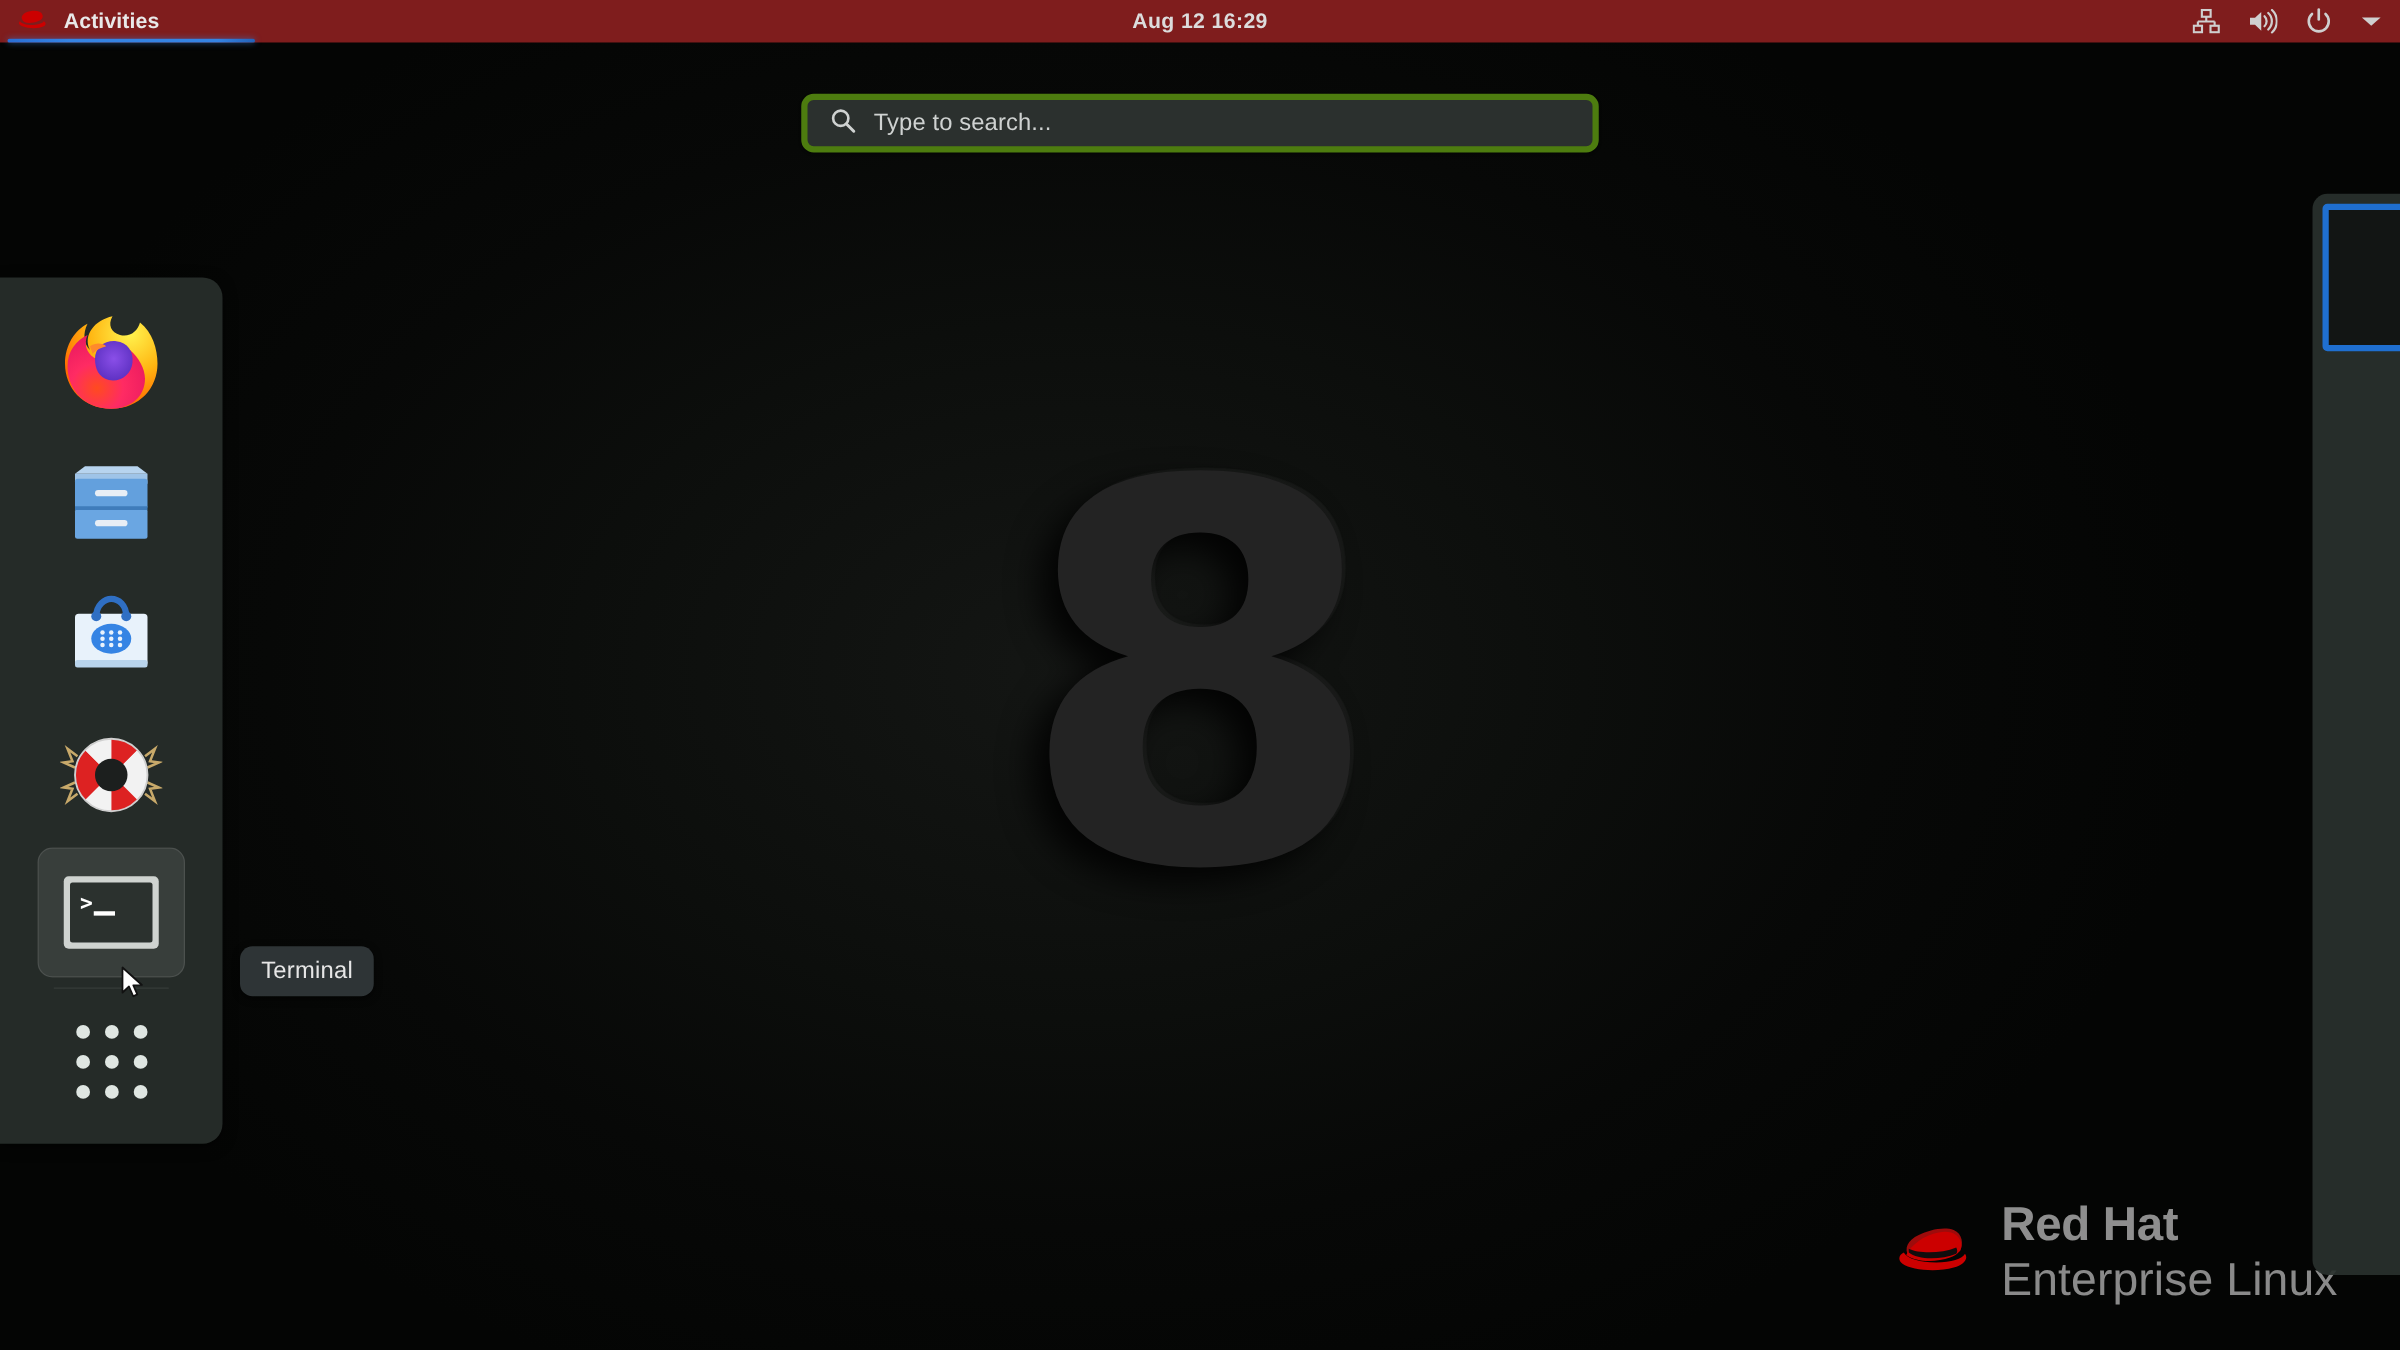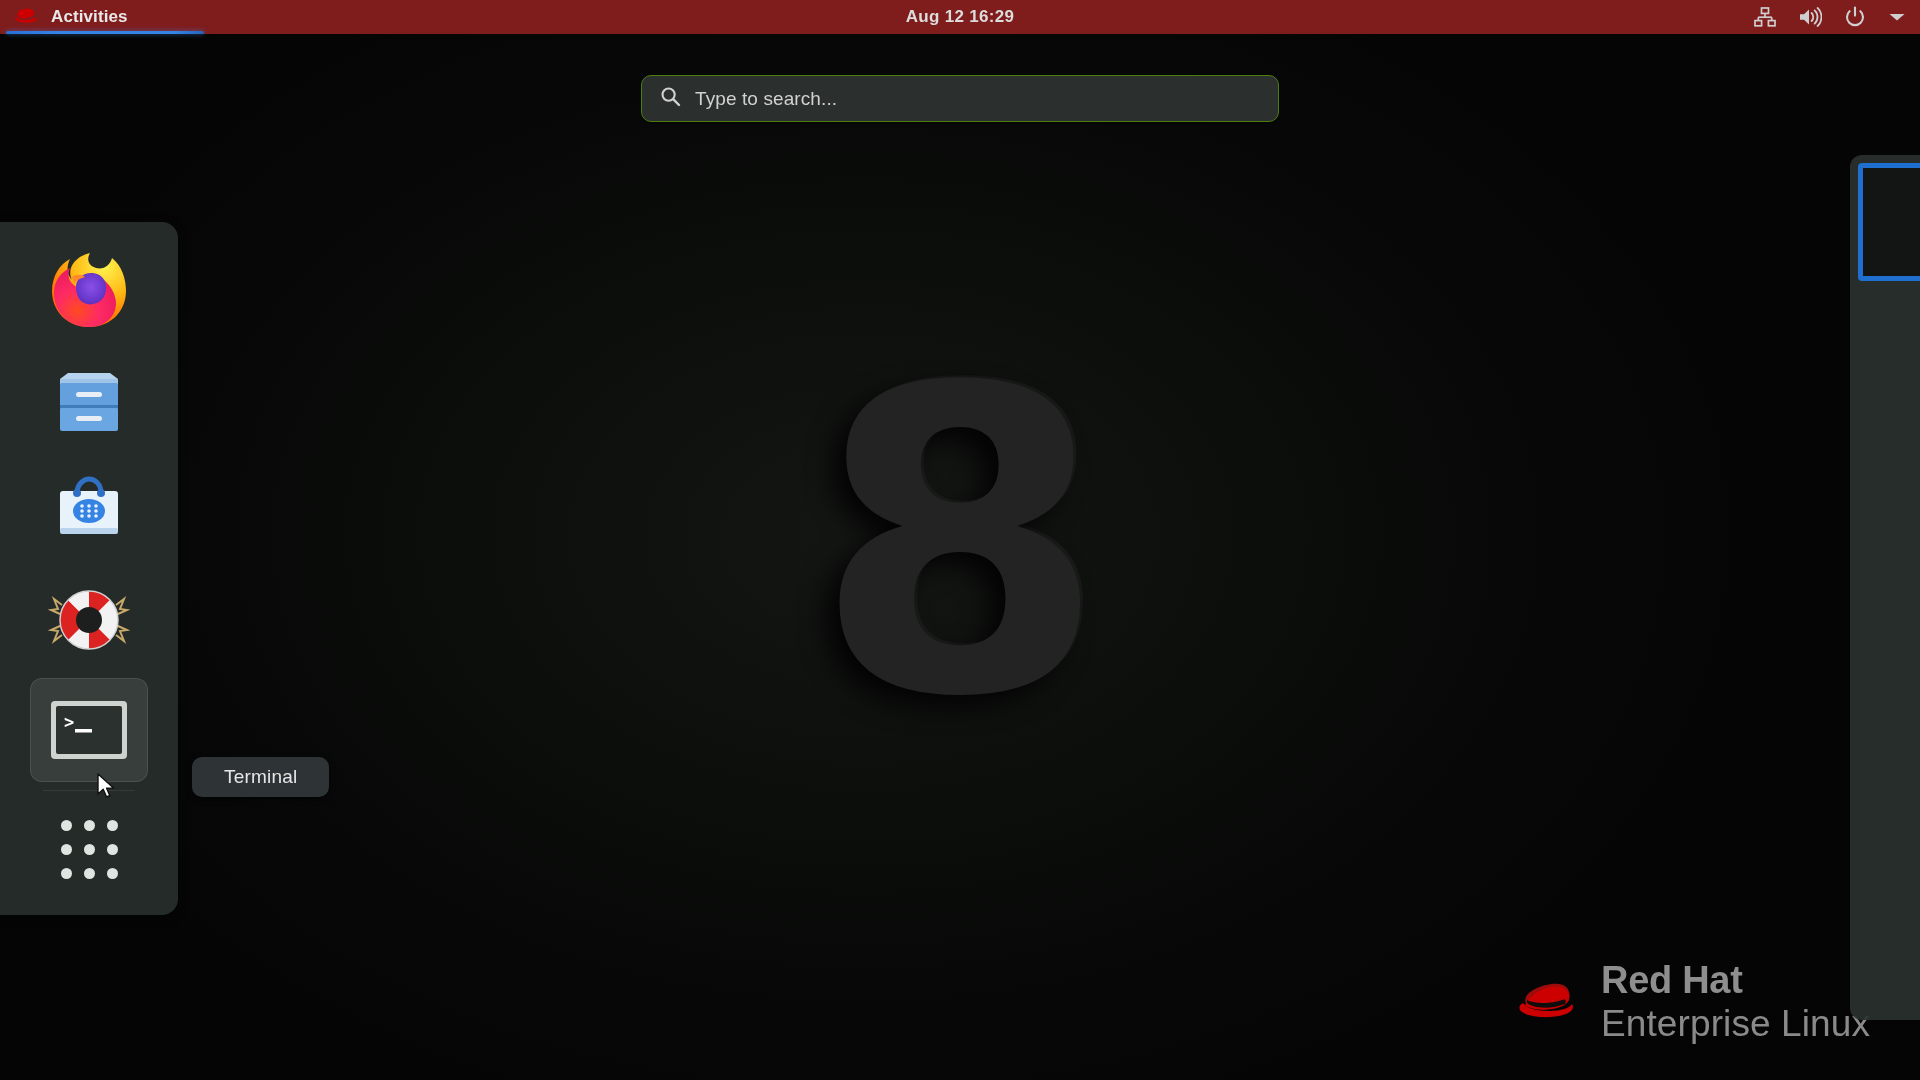--- a/index.html
+++ b/index.html
@@ -77,21 +77,21 @@
   #sys-icons .sysicon { display:flex; align-items:center; justify-content:center; }
 
   
   #search-wrap {
     position:absolute; top:75px; left:50%; transform:translateX(-50%);
     z-index:30;
   }
   #search-entry {
     width:638px; height:47px;
     background:#2b302e;
-    border:1px solid #4d7c0f;
+    border:5px solid #4d7c0f;
     border-radius:10px;
     display:flex; align-items:center; gap:14px;
     padding:0 18px;
     box-shadow:0 1px 2px rgba(0,0,0,.4);
   }
   #search-entry .ph {
     color:#cfd2d1; font-size:19px; letter-spacing:.1px;
   }
 
   
@@ -117,21 +117,21 @@
   .dock-sep {
     width:92px; height:1px; background:rgba(255,255,255,0.08); margin:2px 0 4px 0;
   }
   #apps-grid-btn { width:118px; height:96px; display:flex; align-items:center; justify-content:center; border-radius:12px;}
   .grid-dots { display:grid; grid-template-columns:repeat(3,10px); grid-gap:13px; }
   .grid-dots i { display:block; width:11px; height:11px; border-radius:50%; background:#dfe6e2; }
 
   
   #tooltip {
     position:absolute; left:192px; top:757px;
-    height:40px; padding:0 32px;
+    height:40px; padding:0 17px;
     display:flex; align-items:center;
     background:#2e3436;
     border-radius:10px;
     z-index:45;
     box-shadow:0 2px 6px rgba(0,0,0,.55);
   }
   #tooltip .t {
     color:#e6e6e6; font-size:19px; letter-spacing:.2px;
   }
 

